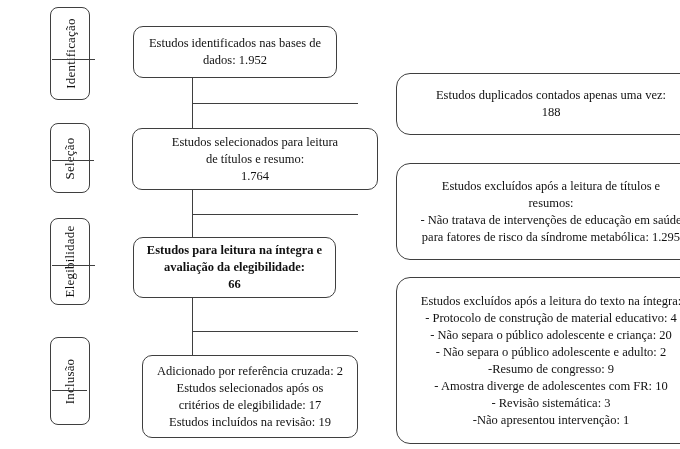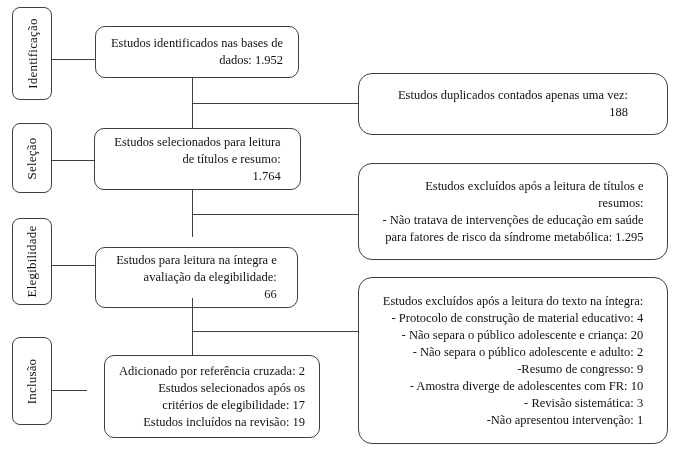--- a/index.html
+++ b/index.html
@@ -17,24 +17,25 @@
     overflow: hidden;
   }
   .box {
     position: absolute;
     box-sizing: border-box;
     border: 1px solid #3f3f3f;
     background: #ffffff;
     display: flex;
     align-items: center;
     justify-content: center;
-    text-align: right;
+    text-align: center;
     font-size: 12.5px;
     line-height: 17px;
     white-space: pre-line;
+    margin-left: 38px;
   }
   .main-box {
     border-radius: 10px;
     padding: 2px 2px;
   }
   .side-box {
     border-radius: 14px;
     padding: 2px 2px;
   }
   .stage-box {
@@ -51,22 +52,22 @@
     position: absolute;
     background: #3f3f3f;
   }
   
   #stage-identificacao { left: 12px; top: 7px;   width: 40px; height: 93px; }
   #stage-selecao       { left: 12px; top: 123px; width: 40px; height: 70px; }
   #stage-elegibilidade { left: 12px; top: 218px; width: 40px; height: 87px; }
   #stage-inclusao      { left: 12px; top: 337px; width: 40px; height: 88px; }
   
   #box-identified  { left: 95px; top: 26px;  width: 204px; height: 52px; }
-  #box-selected    { left: 94px; top: 128px; width: 207px; height: 62px; }
-  #box-eligibility { left: 95px; top: 247px; width: 203px; height: 61px; }
+  #box-selected    { left: 94px; top: 128px; width: 246px; height: 62px; }
+  #box-eligibility { left: 95px; top: 237px; width: 203px; height: 61px; font-weight: bold; }
   #box-included    { left: 104px; top: 355px; width: 216px; height: 83px; }
   
   #side-duplicates        { left: 358px; top: 73px;  width: 310px; height: 62px; }
   #side-title-exclusions  { left: 358px; top: 163px; width: 310px; height: 97px; }
   #side-fulltext-exclusions { left: 358px; top: 277px; width: 310px; height: 167px; }
   
   #conn-v1 { left: 192px; top: 78px;  width: 1px; height: 50px; }
   #conn-v2 { left: 192px; top: 190px; width: 1px; height: 47px; }
   #conn-v3 { left: 192px; top: 298px; width: 1px; height: 57px; }
   #conn-h1 { left: 192px; top: 103px; width: 166px; height: 1px; }

